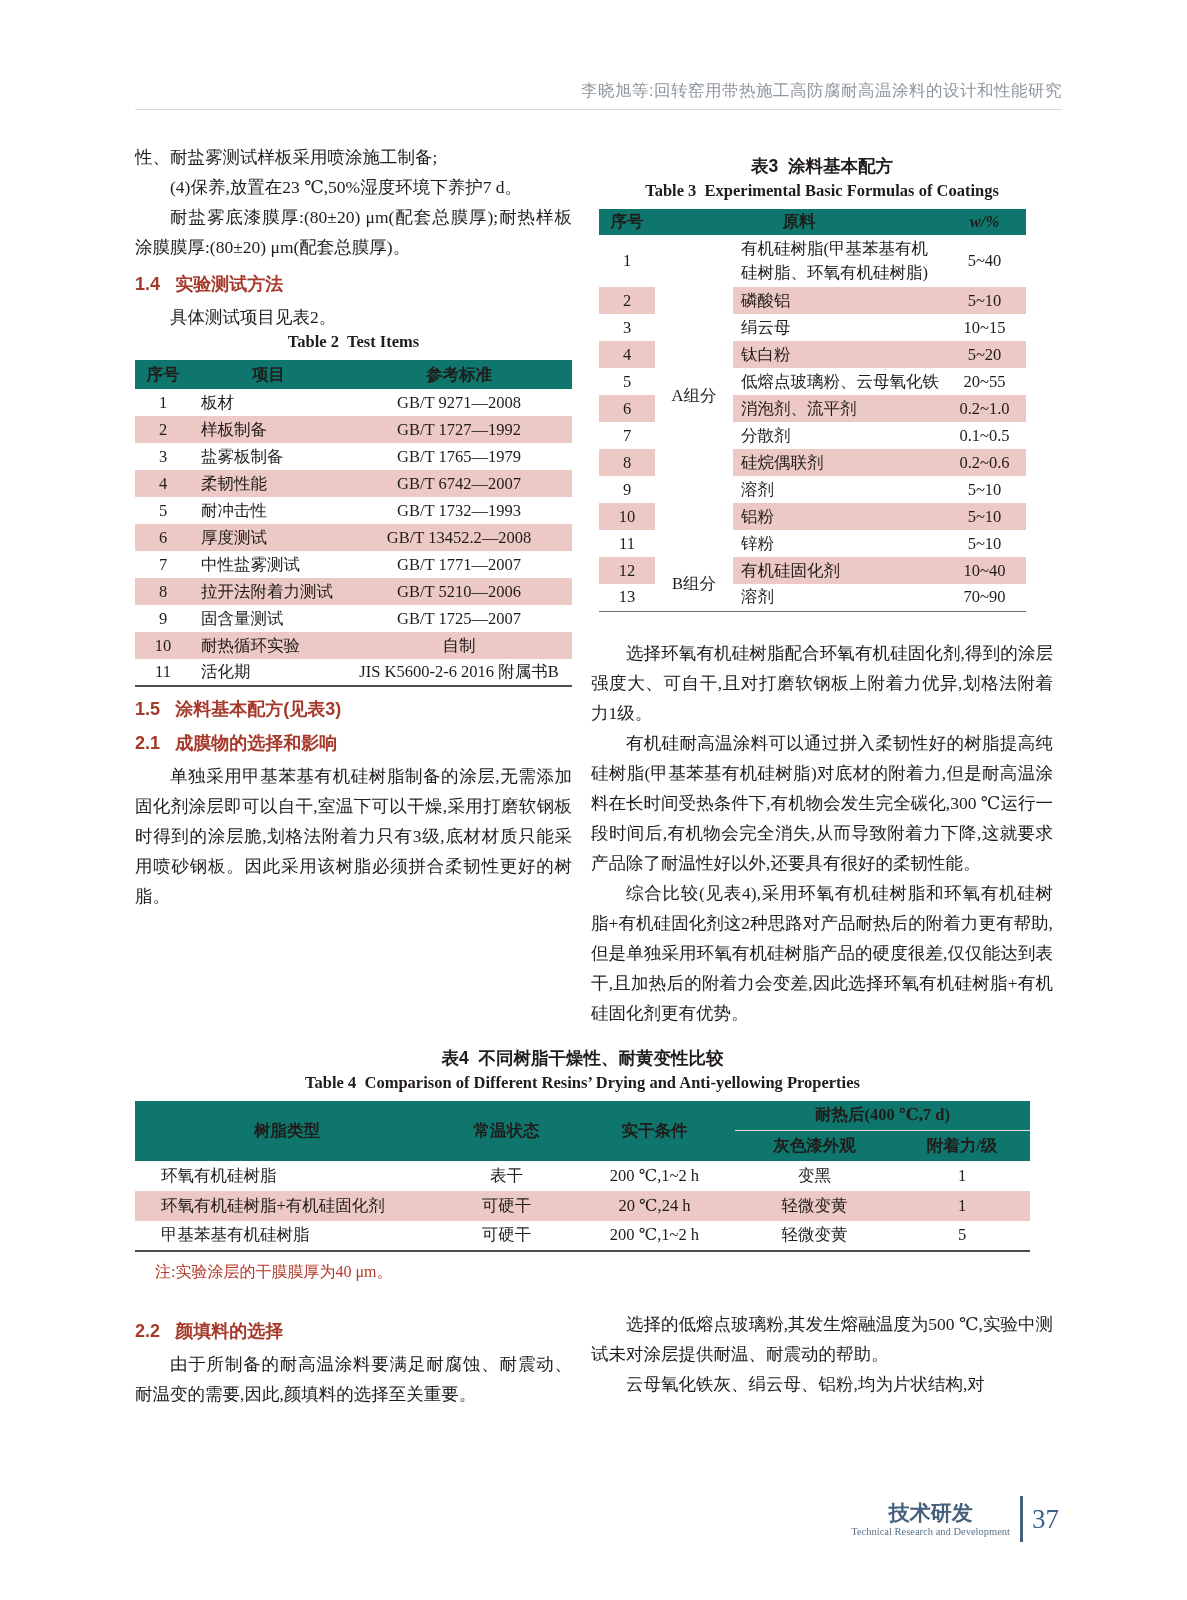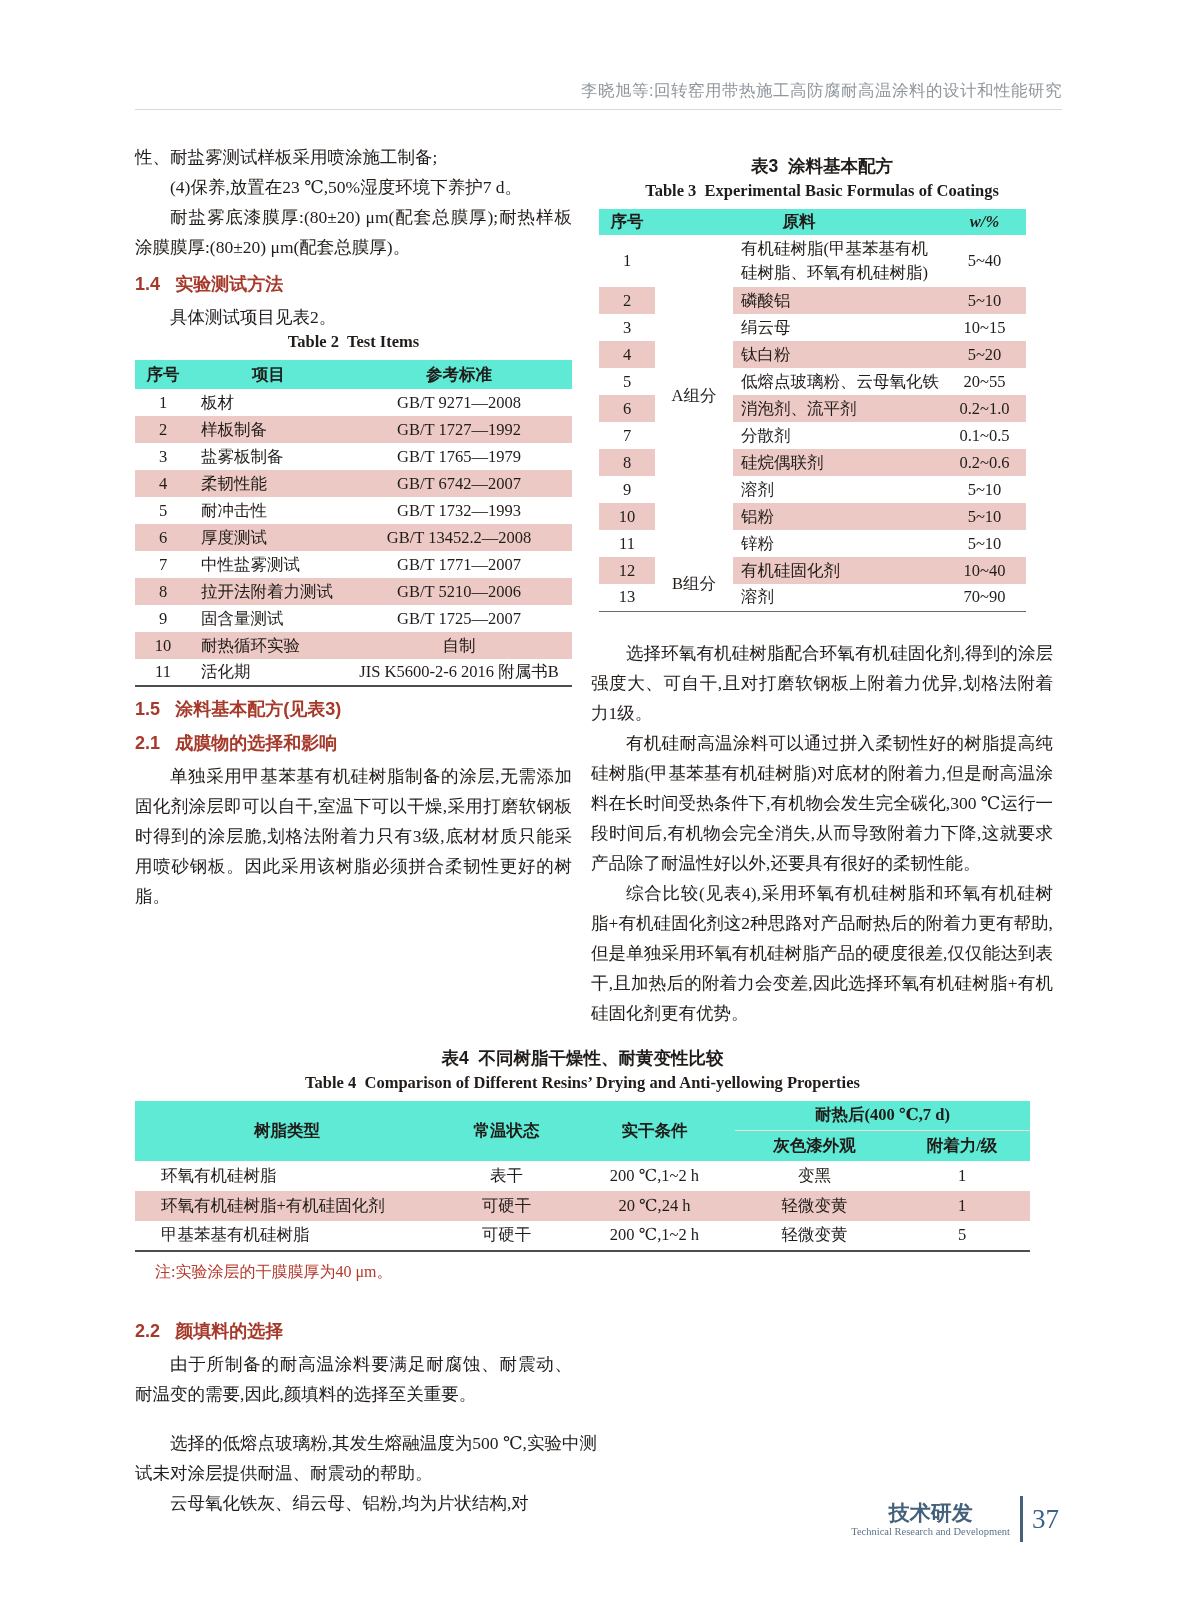--- a/index.html
+++ b/index.html
@@ -19,21 +19,21 @@
   .h-sub{font-size:18px;margin:10px 0 6px;}
   .h-main{font-size:23.5px;margin:16px 0 8px;}
   .h-num{margin-right:.85em;}
   .h-main .h-num{margin-right:1.2em;}
   .tbl-title-cn{text-align:center;font-family:"Liberation Sans","DejaVu Sans",sans-serif;
         font-weight:bold;font-size:17.5px;margin:12px 0 3px;white-space:pre-wrap;}
   .tbl-title-en{text-align:center;font-family:"Liberation Serif","DejaVu Serif",serif;
         font-weight:bold;font-size:16.5px;margin:0 0 8px;white-space:pre-wrap;}
   table.tbl{border-collapse:collapse;table-layout:fixed;font-size:16.5px;}
   .tbl th,.tbl td{padding:0;text-align:center;vertical-align:middle;}
-  .tbl tr.head th{background:#5eead4;font-weight:bold;margin-top:20px;}
+  .tbl tr.head th{background:#0f766e;font-weight:bold;margin-top:20px;}
   .tbl tr.shade td{background:#ecc9c4;}
   
   .tbl2{width:437px;border-bottom:2px solid #4d4d4d;margin:0 auto;}
   .tbl2 tr{height:27px;}
   .tbl2 tr.head{height:29px;}
   .tbl2 td.item{text-align:left;padding-left:10px;}
   
   .tbl3{width:427px;border-bottom:1.5px solid #6a6a6a;margin-left:8px;}
   .tbl3 tr{height:27px;}
   .tbl3 tr.head{height:26px;}
@@ -283,21 +283,21 @@
             <td>可硬干</td>
             <td>200 ℃,1~2 h</td>
             <td>轻微变黄</td>
             <td>5</td>
           </tr>
     </tbody>
       </table>
     <div class="tbl-note">注:实验涂层的干膜膜厚为40 μm。</div>
   </div>
 
-  <div class="columns" style="margin-top:26px;flex-direction:column;">
+  <div class="columns" style="margin-top:26px;">
     <div class="col-l">
       <h3 class="h-red h-sub"><span class="h-num">2.2</span><span>颜填料的选择</span></h3>
       <p class="body indent">由于所制备的耐高温涂料要满足耐腐蚀、耐震动、耐温变的需要,因此,颜填料的选择至关重要。</p>
     </div>
     <div class="col-r">
       <p class="body indent">选择的低熔点玻璃粉,其发生熔融温度为500 ℃,实验中测试未对涂层提供耐温、耐震动的帮助。</p>
       <p class="body indent">云母氧化铁灰、绢云母、铝粉,均为片状结构,对</p>
     </div>
   </div>
 

